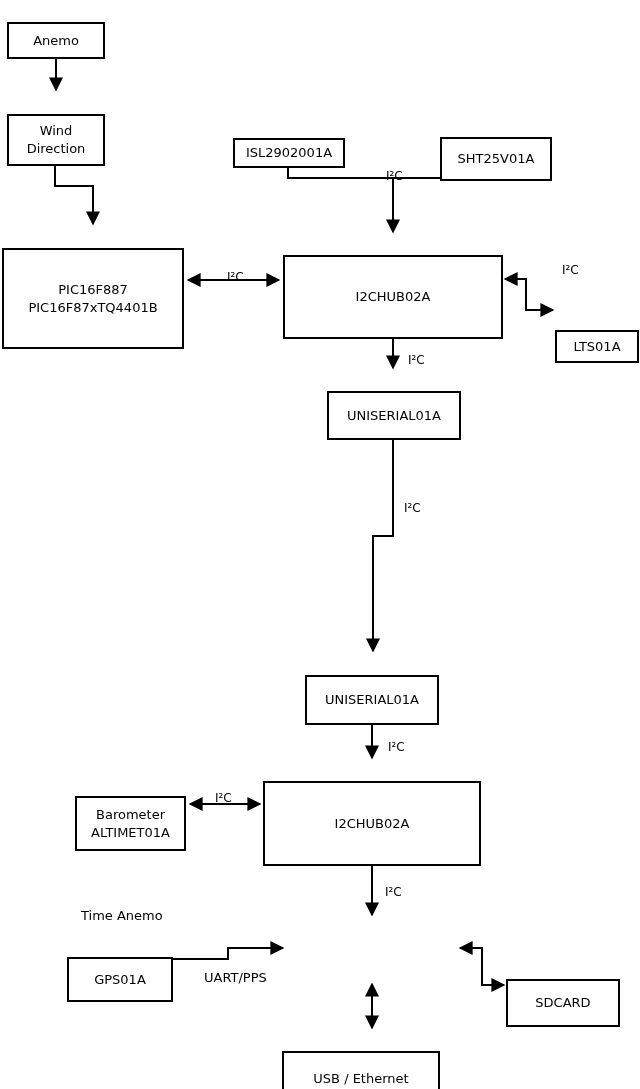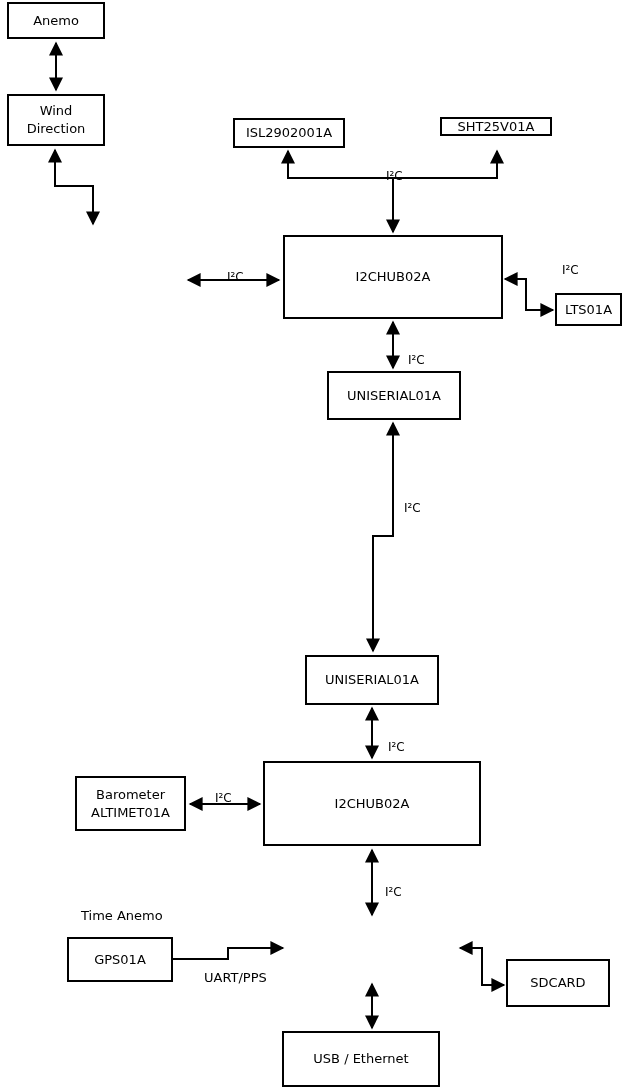--- a/index.html
+++ b/index.html
@@ -27,20 +27,21 @@
     box-sizing: border-box;
     border: 2px solid #000000;
     background: #ffffff;
     display: flex;
     align-items: center;
     justify-content: center;
     text-align: center;
     color: #000000;
     font-size: 13px;
     line-height: 1.35;
+    margin-top: 20px;
   }
   .node span {
     white-space: pre-line;
   }
   .lbl {
     position: absolute;
     color: #000000;
     font-size: 12px;
     white-space: nowrap;
     margin-top: 18px;
@@ -83,34 +84,38 @@
 
   <div class="node" style="left:7px;top:2px;width:98px;height:37px">
     <span>Anemo</span>
   </div>
 
   <div class="node" style="left:7px;top:94px;width:98px;height:52px">
     <span>Wind
 Direction</span>
   </div>
 
+  <div class="node" style="left:2px;top:228px;width:182px;height:101px">
+    <span>PIC16F887
+PIC16F87xTQ4401B</span>
+  </div>
 
   <div class="node" style="left:233px;top:118px;width:112px;height:30px">
     <span>ISL2902001A</span>
   </div>
 
-  <div class="node" style="left:440px;top:117px;width:112px;height:19px">
+  <div class="node" style="left:440px;top:117px;width:112px;height:44px">
     <span>SHT25V01A</span>
   </div>
 
   <div class="node" style="left:283px;top:235px;width:220px;height:84px">
     <span>I2CHUB02A</span>
   </div>
 
-  <div class="node" style="left:555px;top:293px;width:67px;height:33px">
+  <div class="node" style="left:555px;top:310px;width:84px;height:33px">
     <span>LTS01A</span>
   </div>
 
   <div class="node" style="left:327px;top:371px;width:134px;height:49px">
     <span>UNISERIAL01A</span>
   </div>
 
   <div class="node" style="left:305px;top:655px;width:134px;height:50px">
     <span>UNISERIAL01A</span>
   </div>
@@ -122,21 +127,21 @@
   <div class="node" style="left:75px;top:776px;width:111px;height:55px">
     <span>Barometer
 ALTIMET01A</span>
   </div>
 
   <div class="node" style="left:67px;top:937px;width:106px;height:45px">
     <span>GPS01A</span>
   </div>
 
 
-  <div class="node" style="left:506px;top:959px;width:104px;height:48px">
+  <div class="node" style="left:506px;top:959px;width:114px;height:48px">
     <span>SDCARD</span>
   </div>
 
   <div class="node" style="left:282px;top:1031px;width:158px;height:56px">
     <span>USB / Ethernet</span>
   </div>
 
   <div class="lbl" style="left:227px;top:252px">I²C</div>
   <div class="lbl" style="left:386px;top:151px">I²C</div>
   <div class="lbl" style="left:562px;top:245px">I²C</div>

